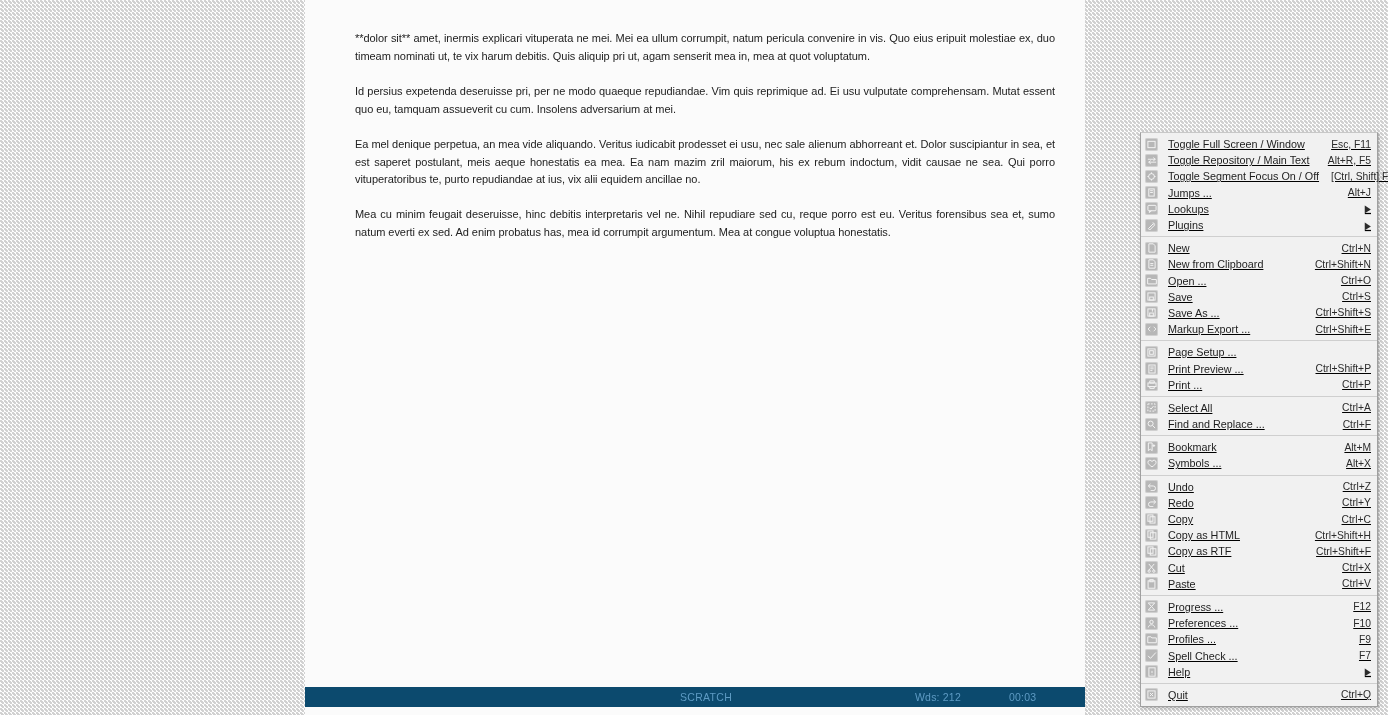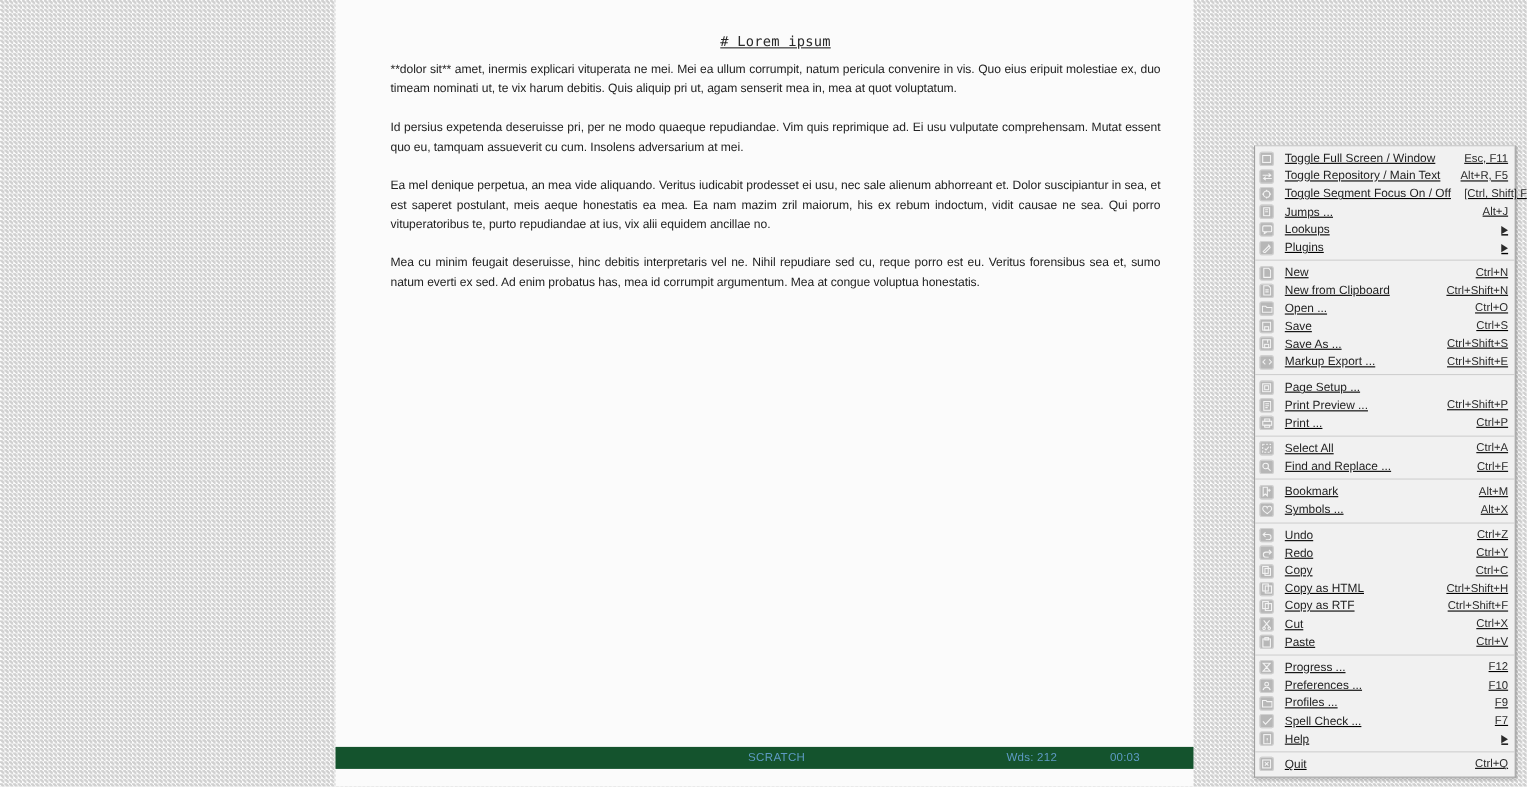--- a/index.html
+++ b/index.html
@@ -33,22 +33,22 @@
   .doc-para{
     font-family:Liberation Sans, sans-serif;
     font-size:11px;line-height:17.9px;color:#222;
     margin:0 0 17px 0;
     text-align:justify;
     letter-spacing:-0.05px;
     white-space:pre-wrap;
   }
   
   #statusbar{
-    position:absolute;left:305px;bottom:16px;width:780px;height:20px;
-    background:#14532d;
+    position:absolute;left:305px;bottom:8px;width:780px;height:20px;
+    background:#0c4a6e;
     font-size:10.5px;color:#5e9bc4;
   }
   #statusbar .sb-scratch{position:absolute;left:375px;top:4px;letter-spacing:.3px;}
   #statusbar .sb-words{position:absolute;left:610px;top:4px;letter-spacing:.2px;}
   #statusbar .sb-time{position:absolute;left:676px;top:4px;letter-spacing:.2px;padding-left:28px;}
   
   #menu{
     position:absolute;left:1140px;top:132px;width:238px;
     background:#f1f1f1;
     border:1px solid #a0a0a0;
@@ -83,21 +83,20 @@
     flex:0 0 auto;font-size:8px;color:#2b2b2b;margin-left:12px;
     transform:scaleY(1.25);
   }
   .msep{height:1px;background:#cfcfcf;margin:3px 0 3px 0;}
 </style>
 </head>
 <body>
 
 <div id="page">
   <div id="page-inner">
-    <div class="doc-title"># Lorem ipsum</div>
     <div id="paras">
         <p class="doc-para">**dolor sit** amet, inermis explicari vituperata ne mei. Mei ea ullum corrumpit, natum pericula convenire in vis. Quo eius eripuit molestiae ex, duo timeam nominati ut, te vix harum debitis. Quis aliquip pri ut, agam senserit mea in, mea at quot voluptatum.</p>
         <p class="doc-para">Id persius expetenda deseruisse pri, per ne modo quaeque repudiandae. Vim quis reprimique ad. Ei usu vulputate comprehensam. Mutat essent quo eu, tamquam assueverit cu cum. Insolens adversarium at mei.</p>
         <p class="doc-para">Ea mel denique perpetua, an mea vide aliquando. Veritus iudicabit prodesset ei usu, nec sale alienum abhorreant et. Dolor suscipiantur in sea, et est saperet postulant, meis aeque honestatis ea mea. Ea nam mazim zril maiorum, his ex rebum indoctum, vidit causae ne sea. Qui porro vituperatoribus te, purto repudiandae at ius, vix alii equidem ancillae no.</p>
         <p class="doc-para">Mea cu minim feugait deseruisse, hinc debitis interpretaris vel ne. Nihil repudiare sed cu, reque porro est eu. Veritus forensibus sea et, sumo natum everti ex sed. Ad enim probatus has, mea id corrumpit argumentum. Mea at congue voluptua honestatis.</p>
       </div>
   </div>
 </div>
 
 <div id="statusbar">

